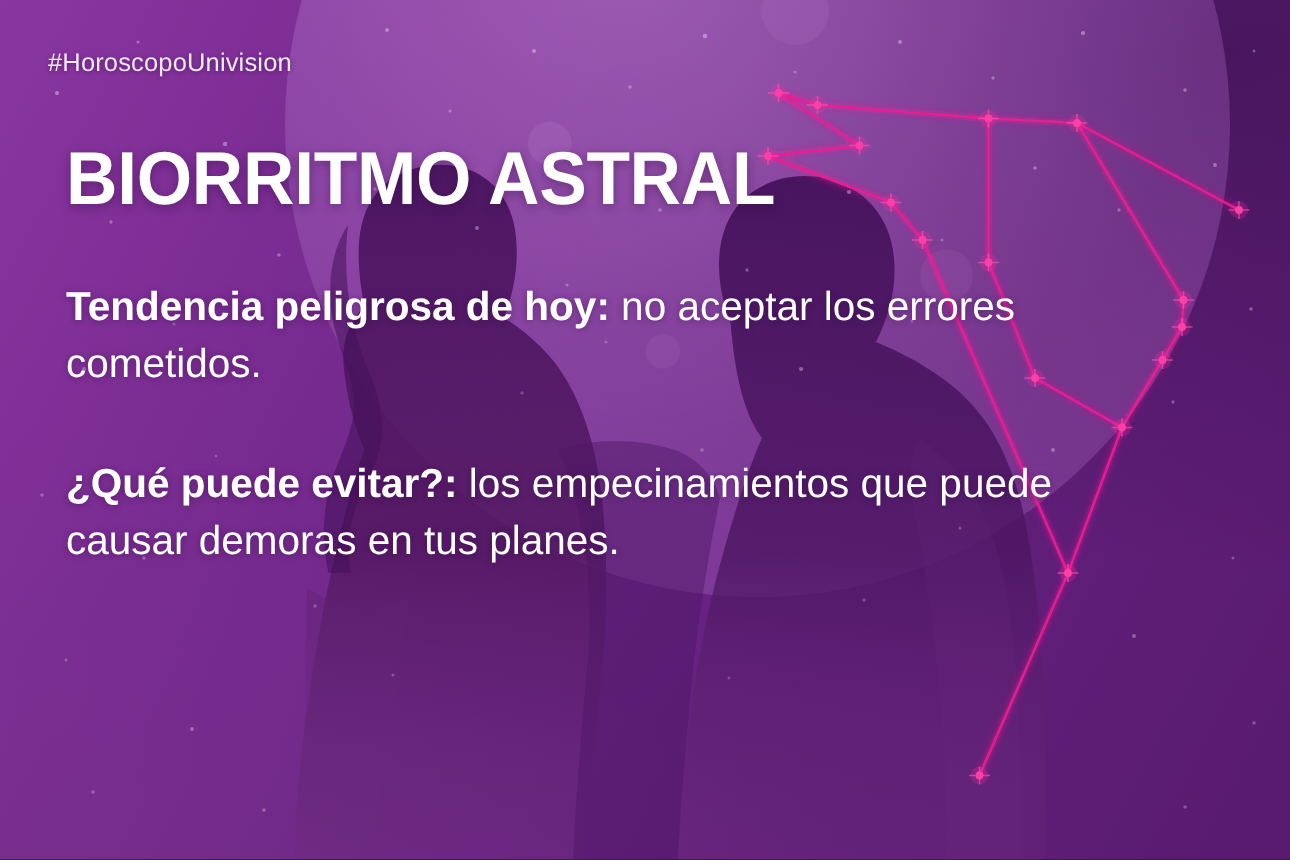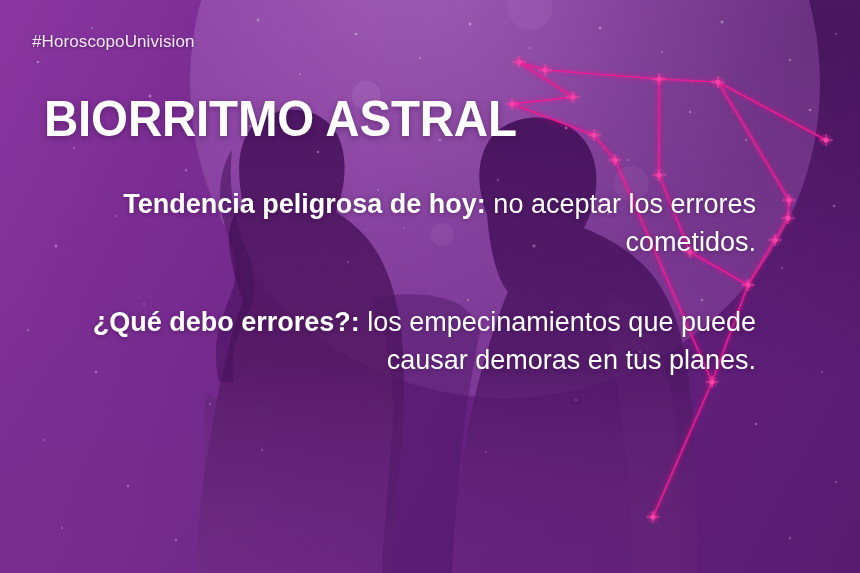--- a/index.html
+++ b/index.html
@@ -38,21 +38,21 @@
       radial-gradient(circle at 62% 20%, rgba(205,150,220,.16) 0 13px, rgba(0,0,0,0) 14px),
       radial-gradient(circle at 20% 30%, rgba(205,150,220,.14) 0 9px, rgba(0,0,0,0) 10px);
   }
   
   .stars{position:absolute;inset:0;opacity:.85;}
   
   .silhouettes{position:absolute;inset:0;}
   
   .constellation{position:absolute;inset:0;}
   
-  .content{position:absolute;inset:0;text-align:right;}
+  .content{position:absolute;inset:0;}
   .hashtag{
     position:absolute;left:32px;top:32px;
     color:#f3e9f7;font-size:17px;letter-spacing:.1px;font-weight:400;
     text-shadow:0 1px 3px rgba(40,8,55,.45);
   }
   .title{
     position:absolute;left:44px;top:93px;
     color:#ffffff;font-size:50px;line-height:52px;font-weight:700;
     letter-spacing:-0.2px;transform:scaleX(.95);transform-origin:left top;
     text-shadow:0 2px 7px rgba(45,10,60,.40);
@@ -322,17 +322,17 @@
       </g>
   </svg>
 
   <div class="content">
     <div class="hashtag">#HoroscopoUnivision</div>
     <div class="title">BIORRITMO ASTRAL</div>
     <div class="para" id="para1">
       <b>Tendencia peligrosa de hoy:</b><span> no aceptar los errores cometidos.</span>
     </div>
     <div class="para" id="para2">
-      <b>¿Qué debo errores?:</b><span> los empecinamientos que puede causar demoras en tus planes.</span>
+      <b>¿Qué puede evitar?:</b><span> los empecinamientos que puede causar demoras en tus planes.</span>
     </div>
   </div>
 
 </div>
 
 </body></html>

